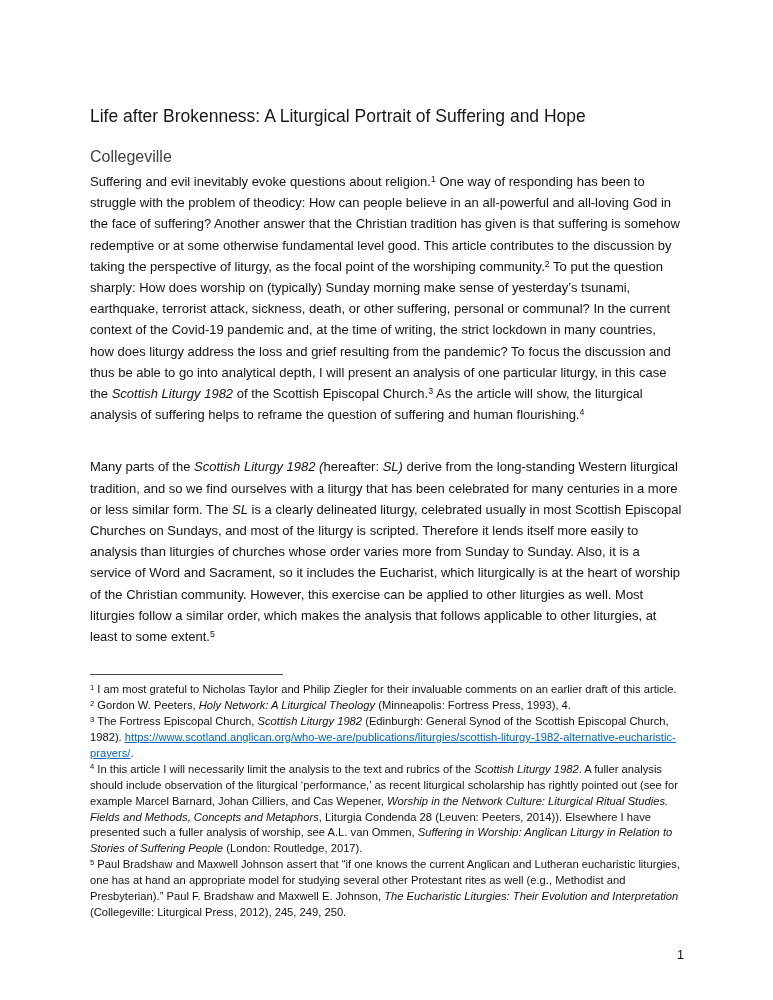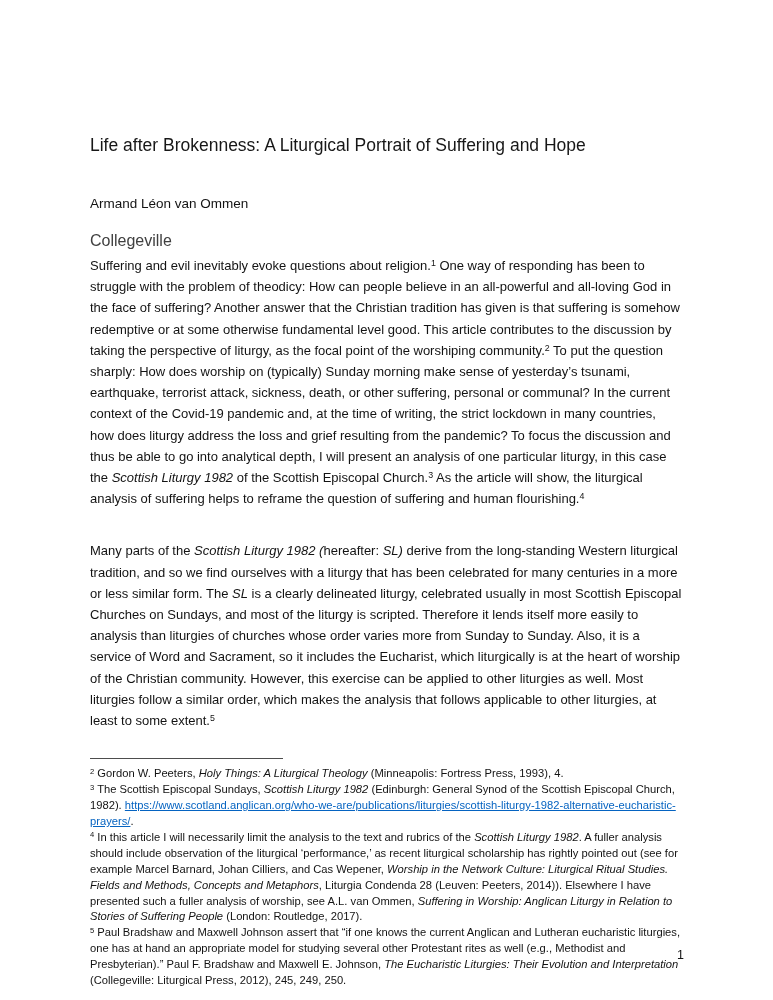--- a/index.html
+++ b/index.html
@@ -11,21 +11,20 @@
     height: 1000px;
     background: #ffffff;
     padding: 106px 90px 0 90px;
     color: #131313;
     overflow: hidden;
   }
   .title {
     font-size: 17.5px;
     font-weight: 400;
     color: #171717;
-    margin-top: 29px;
   }
   .author {
     margin-top: 40px;
     font-size: 13.5px;
     color: #131313;
   }
   .section-heading {
     margin-top: 21px;
     font-size: 16px;
     font-weight: 400;
@@ -72,32 +71,32 @@
     color: #131313;
   }
 </style>
 </head>
 <body>
 
 <div class="page">
 
   <h1 class="title">Life after Brokenness: A Liturgical Portrait of Suffering and Hope</h1>
 
-  <p class="author">Armand Léon van Ommen</p>
 
   <h2 class="section-heading">Collegeville</h2>
 
   <div class="body-text">
     <p class="para"><span>Suffering and evil inevitably evoke questions about religion.</span><sup>1</sup><span> One way of responding has been to struggle with the problem of theodicy: How can people believe in an all-powerful and all-loving God in the face of suffering? Another answer that the Christian tradition has given is that suffering is somehow redemptive or at some otherwise fundamental level good. This article contributes to the discussion by taking the perspective of liturgy, as the focal point of the worshiping community.</span><sup>2</sup><span> To put the question sharply: How does worship on (typically) Sunday morning make sense of yesterday’s tsunami, earthquake, terrorist attack, sickness, death, or other suffering, personal or communal? In the current context of the Covid-19 pandemic and, at the time of writing, the strict lockdown in many countries, how does liturgy address the loss and grief resulting from the pandemic? To focus the discussion and thus be able to go into analytical depth, I will present an analysis of one particular liturgy, in this case the </span><em class="it">Scottish Liturgy 1982</em><span> of the Scottish Episcopal Church.</span><sup>3</sup><span> As the article will show, the liturgical analysis of suffering helps to reframe the question of suffering and human flourishing.</span><sup>4</sup></p>
     <p class="para"><span>Many parts of the </span><em class="it">Scottish Liturgy 1982 (</em><span>hereafter: </span><em class="it">SL)</em><span> derive from the long-standing Western liturgical tradition, and so we find ourselves with a liturgy that has been celebrated for many centuries in a more or less similar form. The </span><em class="it">SL</em><span> is a clearly delineated liturgy, celebrated usually in most Scottish Episcopal Churches on Sundays, and most of the liturgy is scripted. Therefore it lends itself more easily to analysis than liturgies of churches whose order varies more from Sunday to Sunday. Also, it is a service of Word and Sacrament, so it includes the Eucharist, which liturgically is at the heart of worship of the Christian community. However, this exercise can be applied to other liturgies as well. Most liturgies follow a similar order, which makes the analysis that follows applicable to other liturgies, at least to some extent.</span><sup>5</sup></p>
   </div>
 
   <div class="footnotes">
     <div class="fn-sep"></div>
-    <p class="footnote"><sup>2</sup><span> Gordon W. Peeters, </span><em class="it">Holy Things: A Liturgical Theology</em><span> (Minneapolis: Fortress Press, 1993), 4.</span></p>
-    <p class="footnote"><sup>3</sup><span> The Scottish Episcopal Sundays, </span><em class="it">Scottish Liturgy 1982</em><span> (Edinburgh: General Synod of the Scottish Episcopal Church, 1982). </span><a class="doc-link" href="#">https://www.scotland.anglican.org/who-we-are/publications/liturgies/scottish-liturgy-1982-alternative-eucharistic-prayers/</a><span>.</span></p>
+    <p class="footnote"><sup>1</sup><span> I am most grateful to Nicholas Taylor and Philip Ziegler for their invaluable comments on an earlier draft of this article.</span></p>
+    <p class="footnote"><sup>2</sup><span> Gordon W. Peeters, </span><em class="it">Holy Network: A Liturgical Theology</em><span> (Minneapolis: Fortress Press, 1993), 4.</span></p>
+    <p class="footnote"><sup>3</sup><span> The Fortress Episcopal Church, </span><em class="it">Scottish Liturgy 1982</em><span> (Edinburgh: General Synod of the Scottish Episcopal Church, 1982). </span><a class="doc-link" href="#">https://www.scotland.anglican.org/who-we-are/publications/liturgies/scottish-liturgy-1982-alternative-eucharistic-prayers/</a><span>.</span></p>
     <p class="footnote"><sup>4</sup><span> In this article I will necessarily limit the analysis to the text and rubrics of the </span><em class="it">Scottish Liturgy 1982</em><span>. A fuller analysis should include observation of the liturgical ‘performance,’ as recent liturgical scholarship has rightly pointed out (see for example Marcel Barnard, Johan Cilliers, and Cas Wepener, </span><em class="it">Worship in the Network Culture: Liturgical Ritual Studies. Fields and Methods, Concepts and Metaphors</em><span>, Liturgia Condenda 28 (Leuven: Peeters, 2014)). Elsewhere I have presented such a fuller analysis of worship, see A.L. van Ommen, </span><em class="it">Suffering in Worship: Anglican Liturgy in Relation to Stories of Suffering People</em><span> (London: Routledge, 2017).</span></p>
     <p class="footnote"><sup>5</sup><span> Paul Bradshaw and Maxwell Johnson assert that “if one knows the current Anglican and Lutheran eucharistic liturgies, one has at hand an appropriate model for studying several other Protestant rites as well (e.g., Methodist and Presbyterian).” Paul F. Bradshaw and Maxwell E. Johnson, </span><em class="it">The Eucharistic Liturgies: Their Evolution and Interpretation</em><span> (Collegeville: Liturgical Press, 2012), 245, 249, 250.</span></p>
   </div>
 
   <div class="page-number">1</div>
 
 </div>
 
 </body></html>

